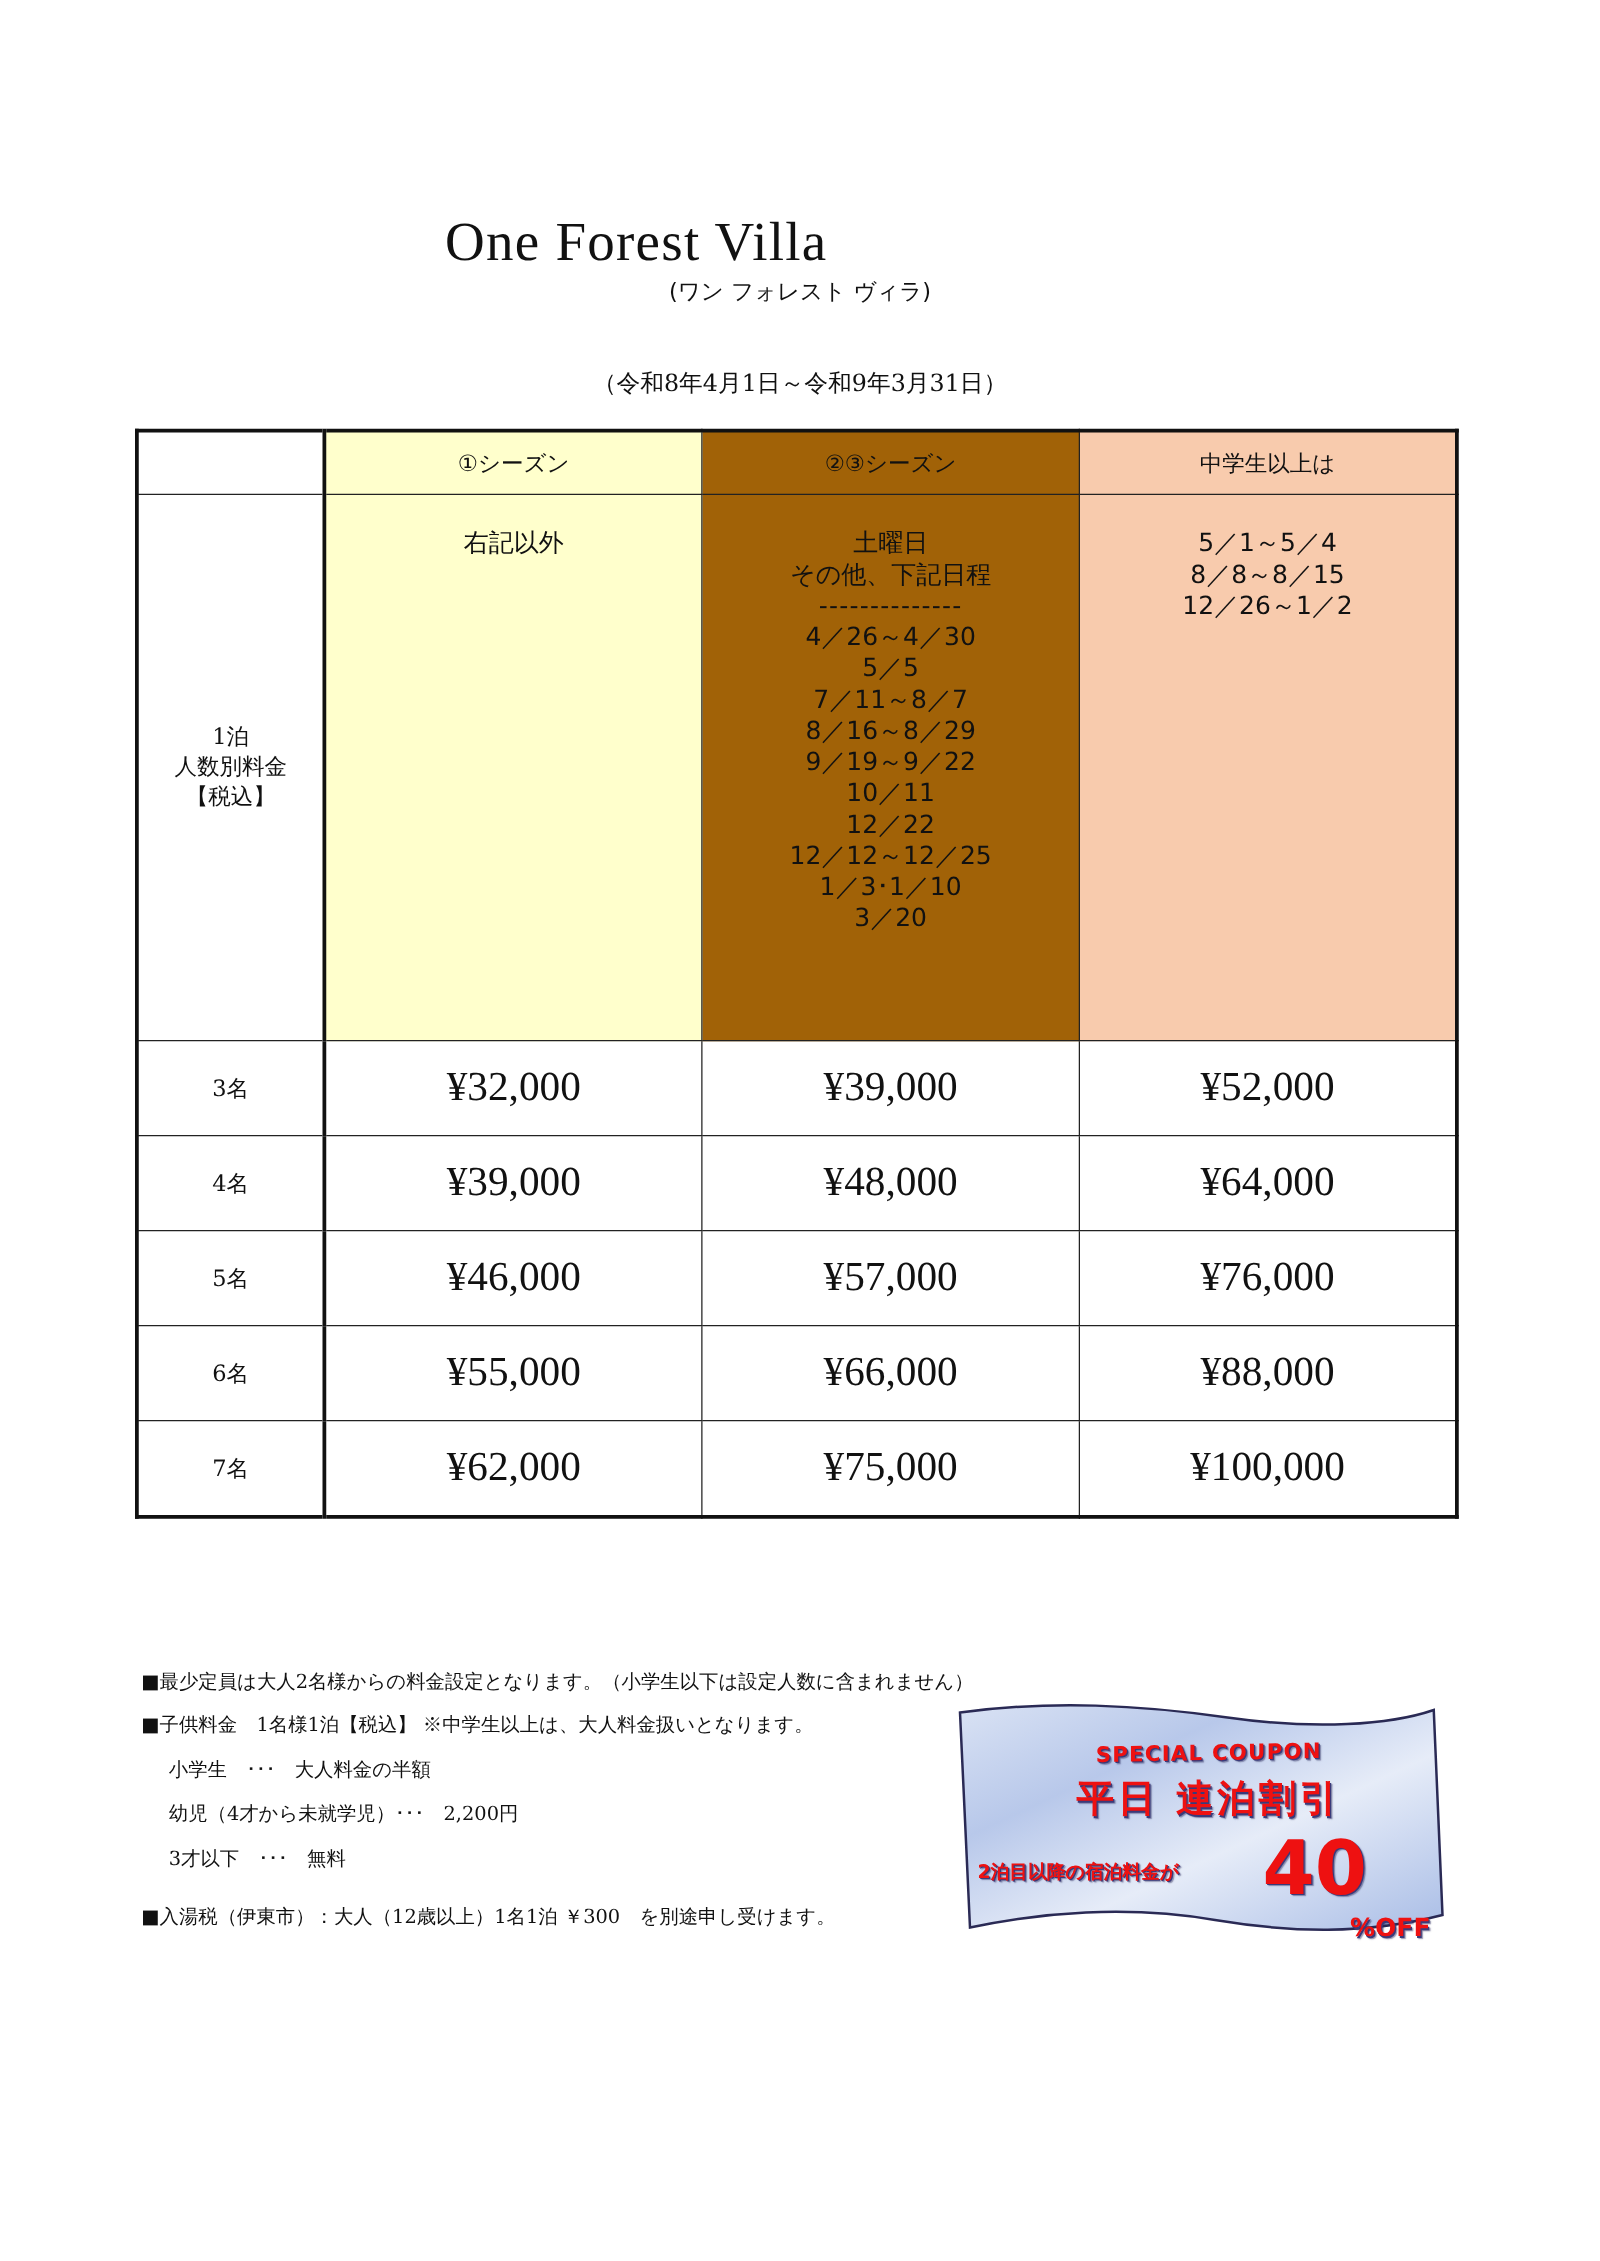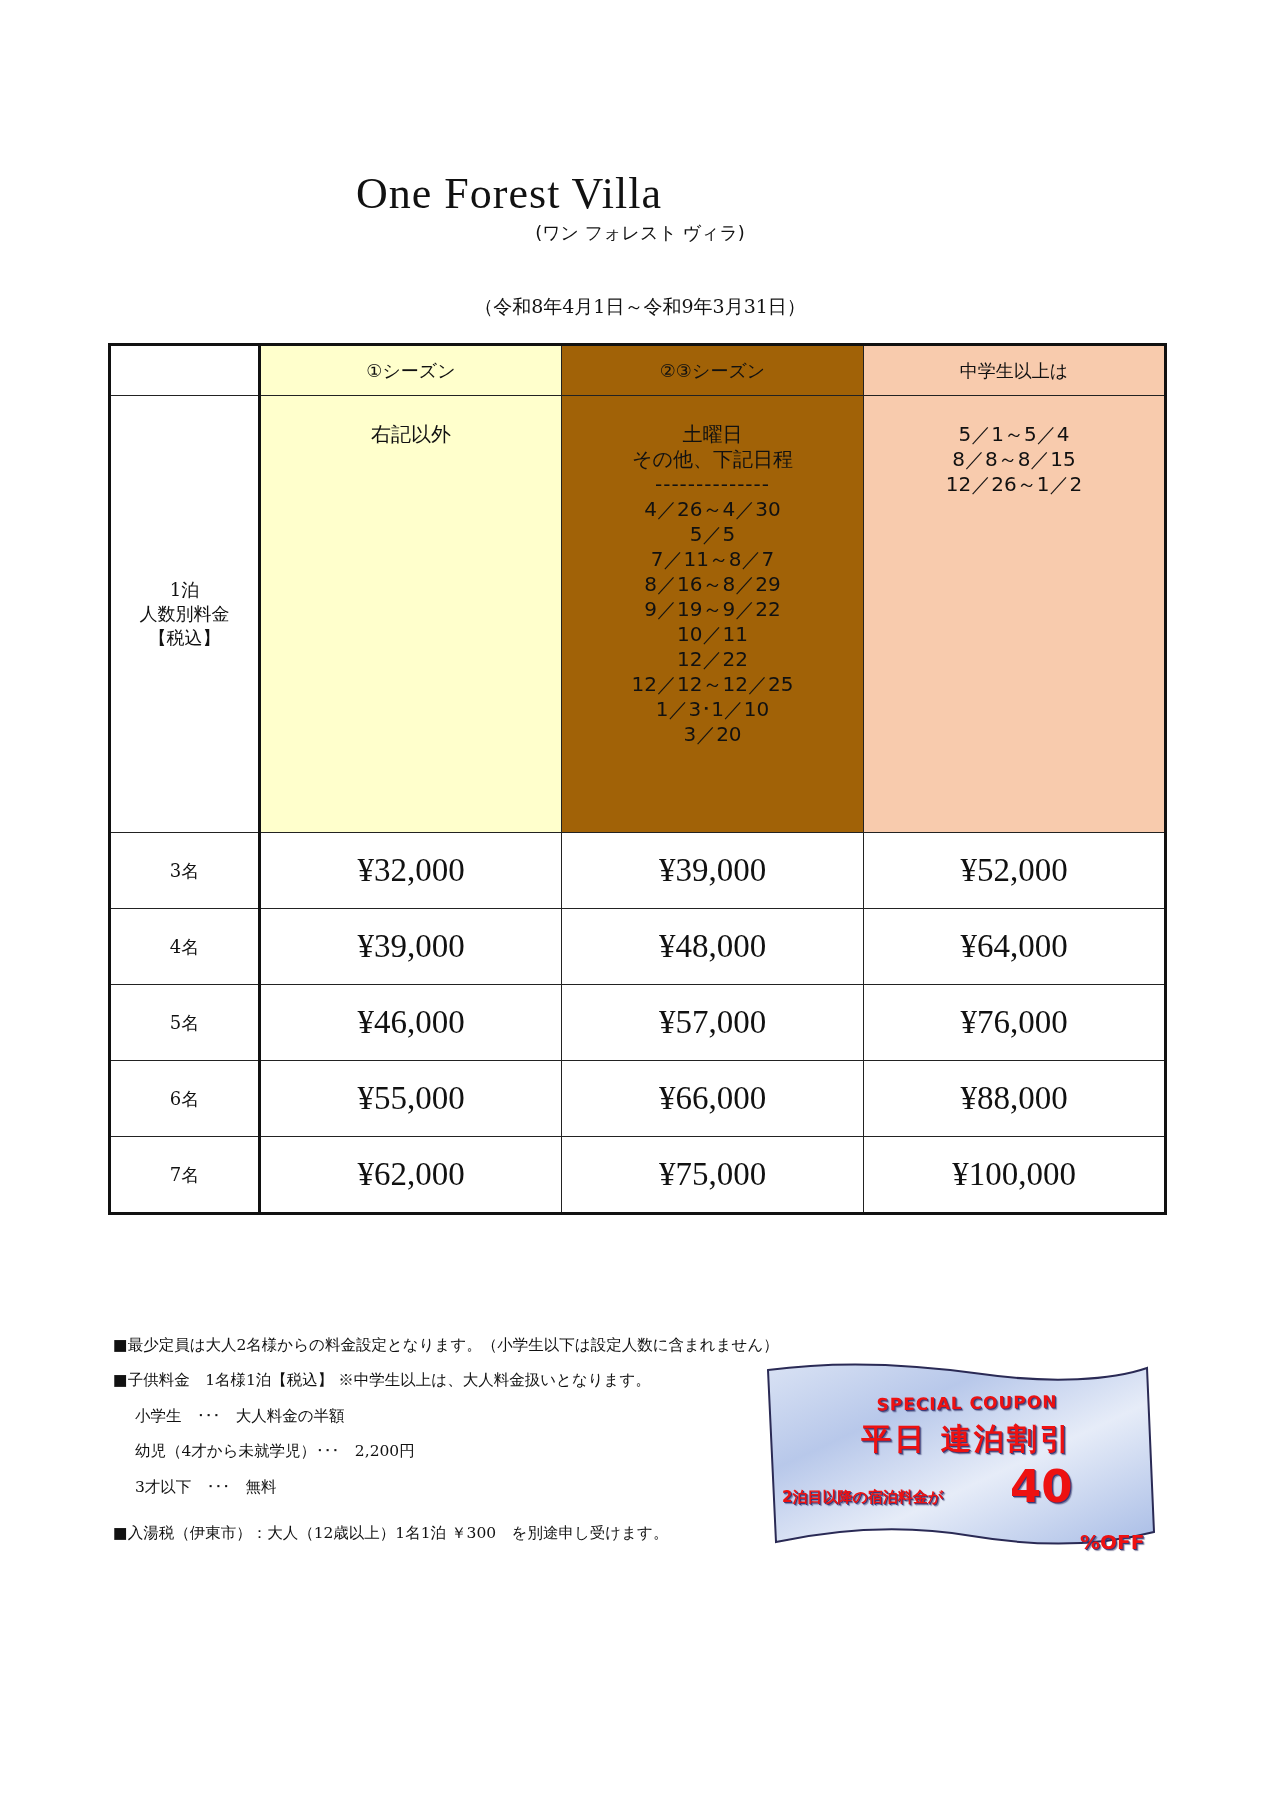--- a/index.html
+++ b/index.html
@@ -34,21 +34,21 @@
   .notes .n { position:absolute; left:0; white-space:nowrap; }
 
   .coupon { position:absolute; left:762px; top:1360px; width:410px; height:200px; }
   .coupon svg { position:absolute; left:0; top:0; }
   .cp-text { position:absolute; left:0; width:410px; text-align:center; color:#ee1111;
              font-family:"DejaVu Sans", sans-serif; font-weight:bold;
              text-shadow:1px 1px 0 #3a3a7a, 2px 2px 1px rgba(40,40,90,0.5); }
   .cp-l1 { top:33px; font-size:17px; letter-spacing:1px; transform:skewY(-1deg); }
   .cp-l2 { top:59px; font-size:30px; letter-spacing:3px; }
   .cp-l3 { top:128px; left:20px !important; width:auto !important; font-size:15px; text-align:left; }
-  .cp-l4 { top:100px; left:248px !important; width:auto !important; font-size:45px; text-align:left; }
+  .cp-l4 { top:100px; left:248px !important; width:auto !important; font-size:60px; text-align:left; }
   .cp-l5 { top:130px; left:318px !important; width:auto !important; font-size:20px; text-align:left;margin-top:40px; }
 </style>
 </head>
 <body>
 
 <div class="title">One Forest Villa</div>
 <div class="subtitle">(ワン フォレスト ヴィラ)</div>
 <div class="period">（令和8年4月1日～令和9年3月31日）</div>
 
 <table class="rates">

